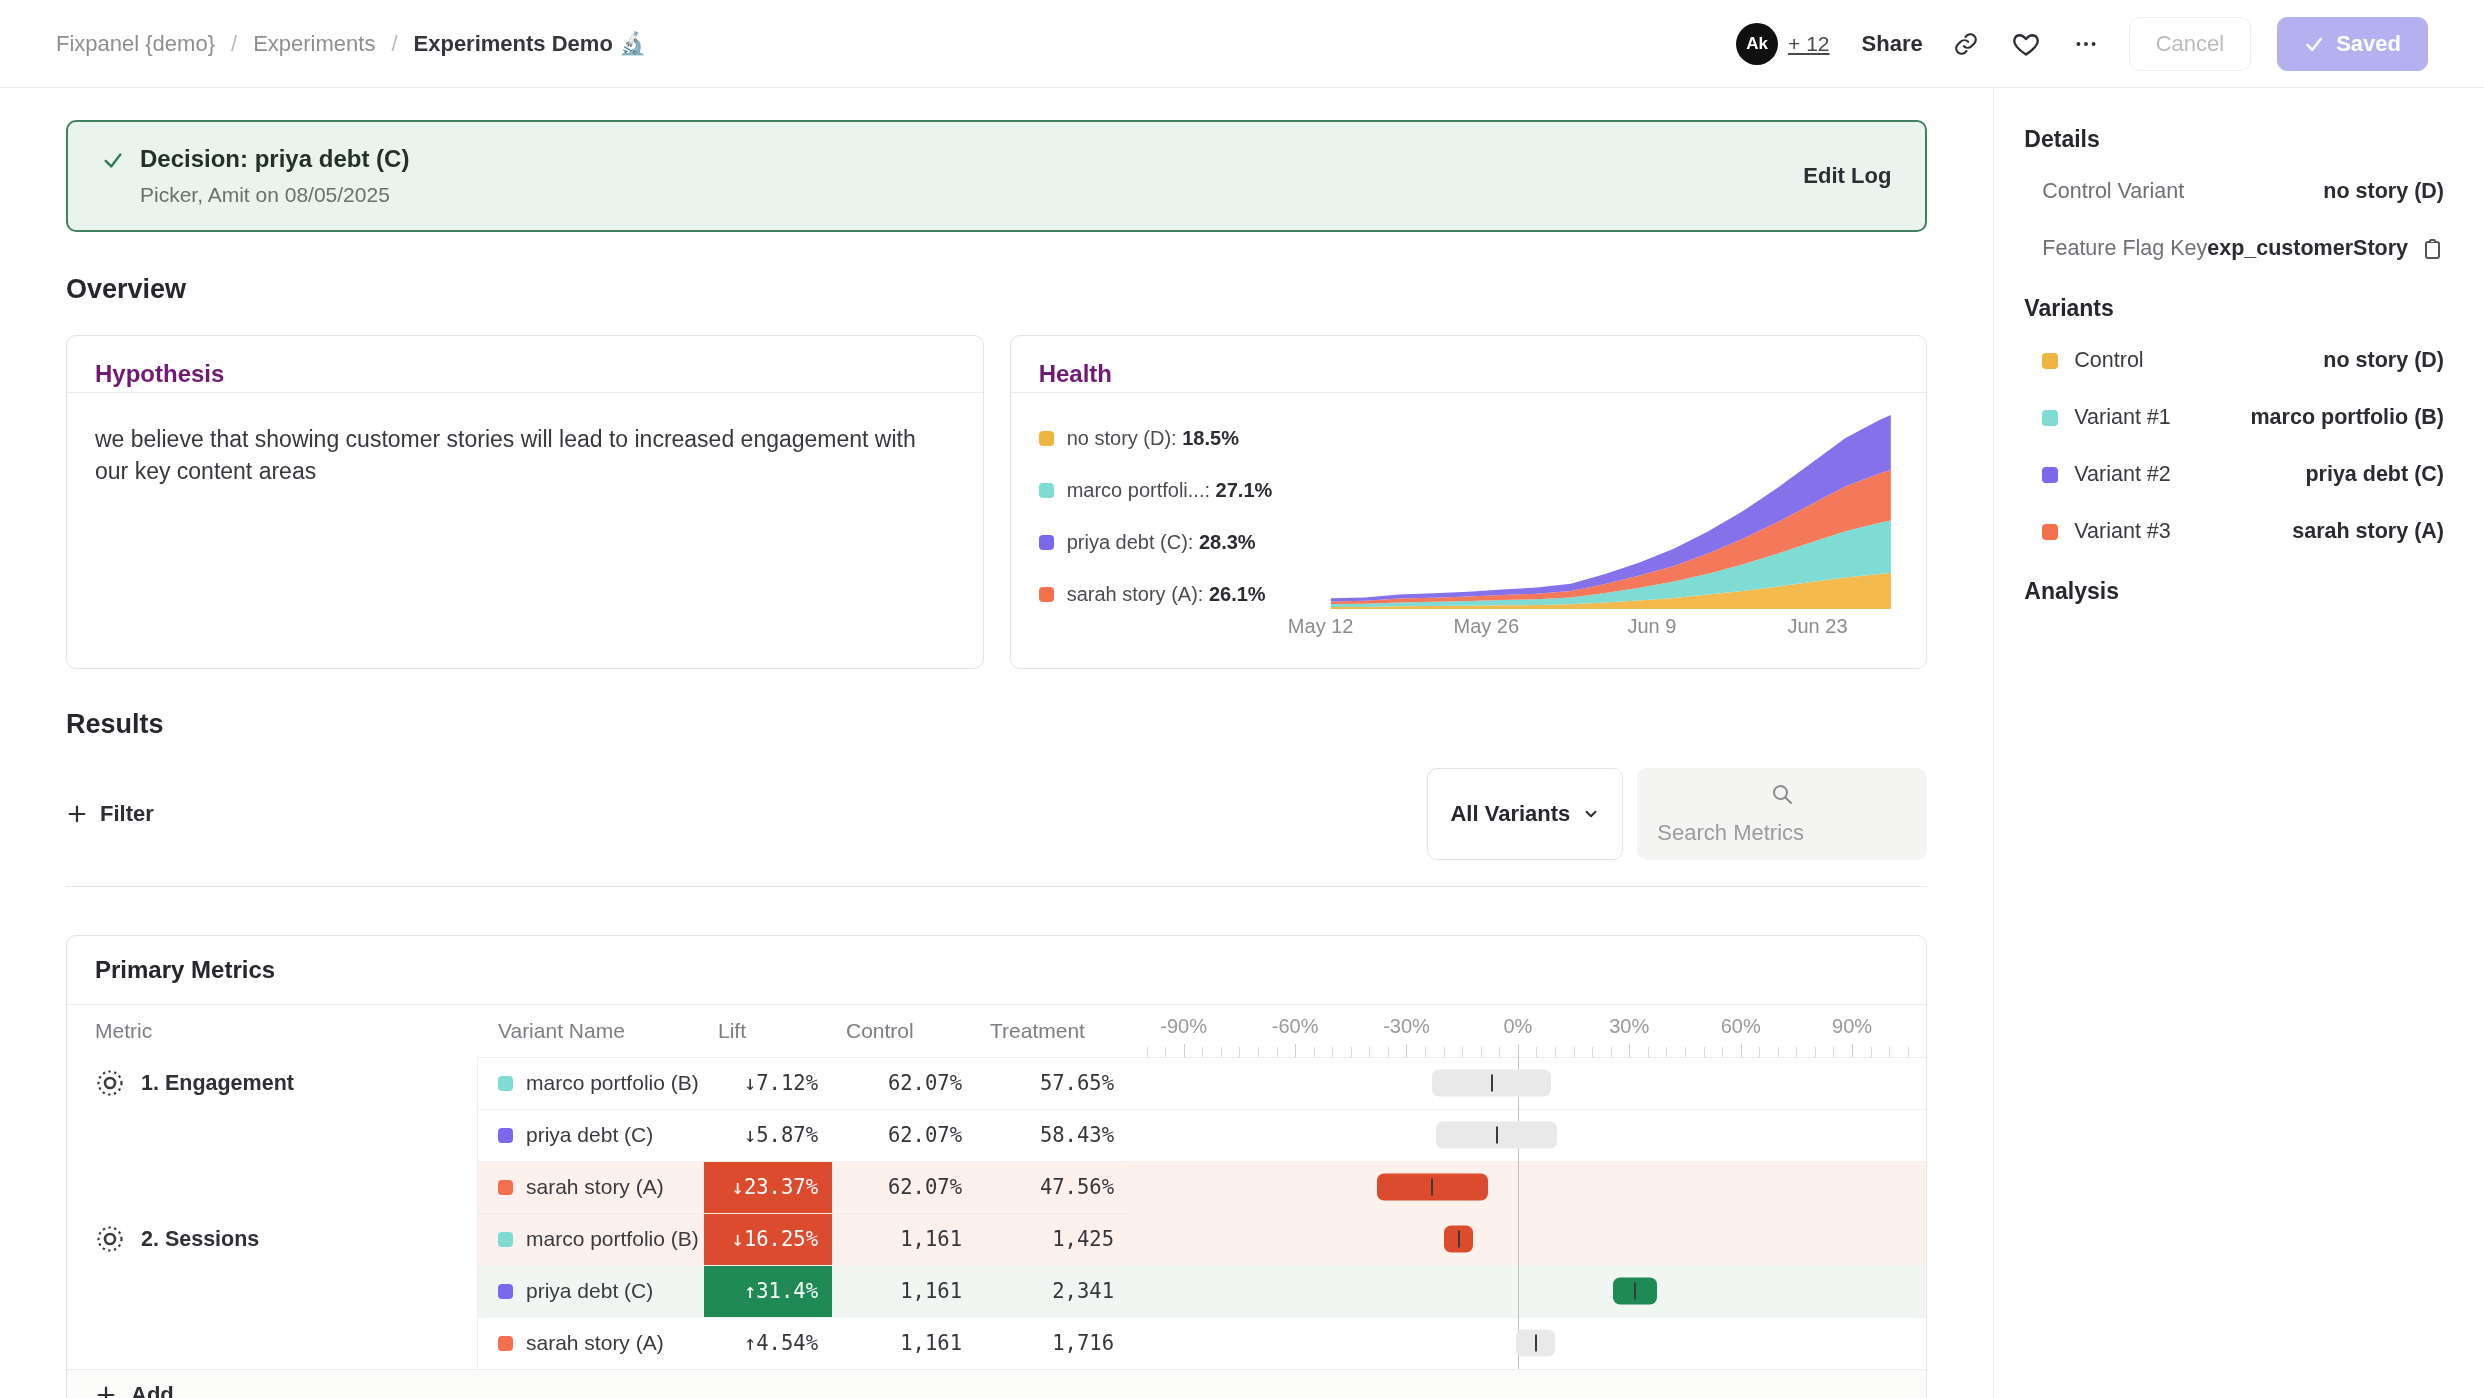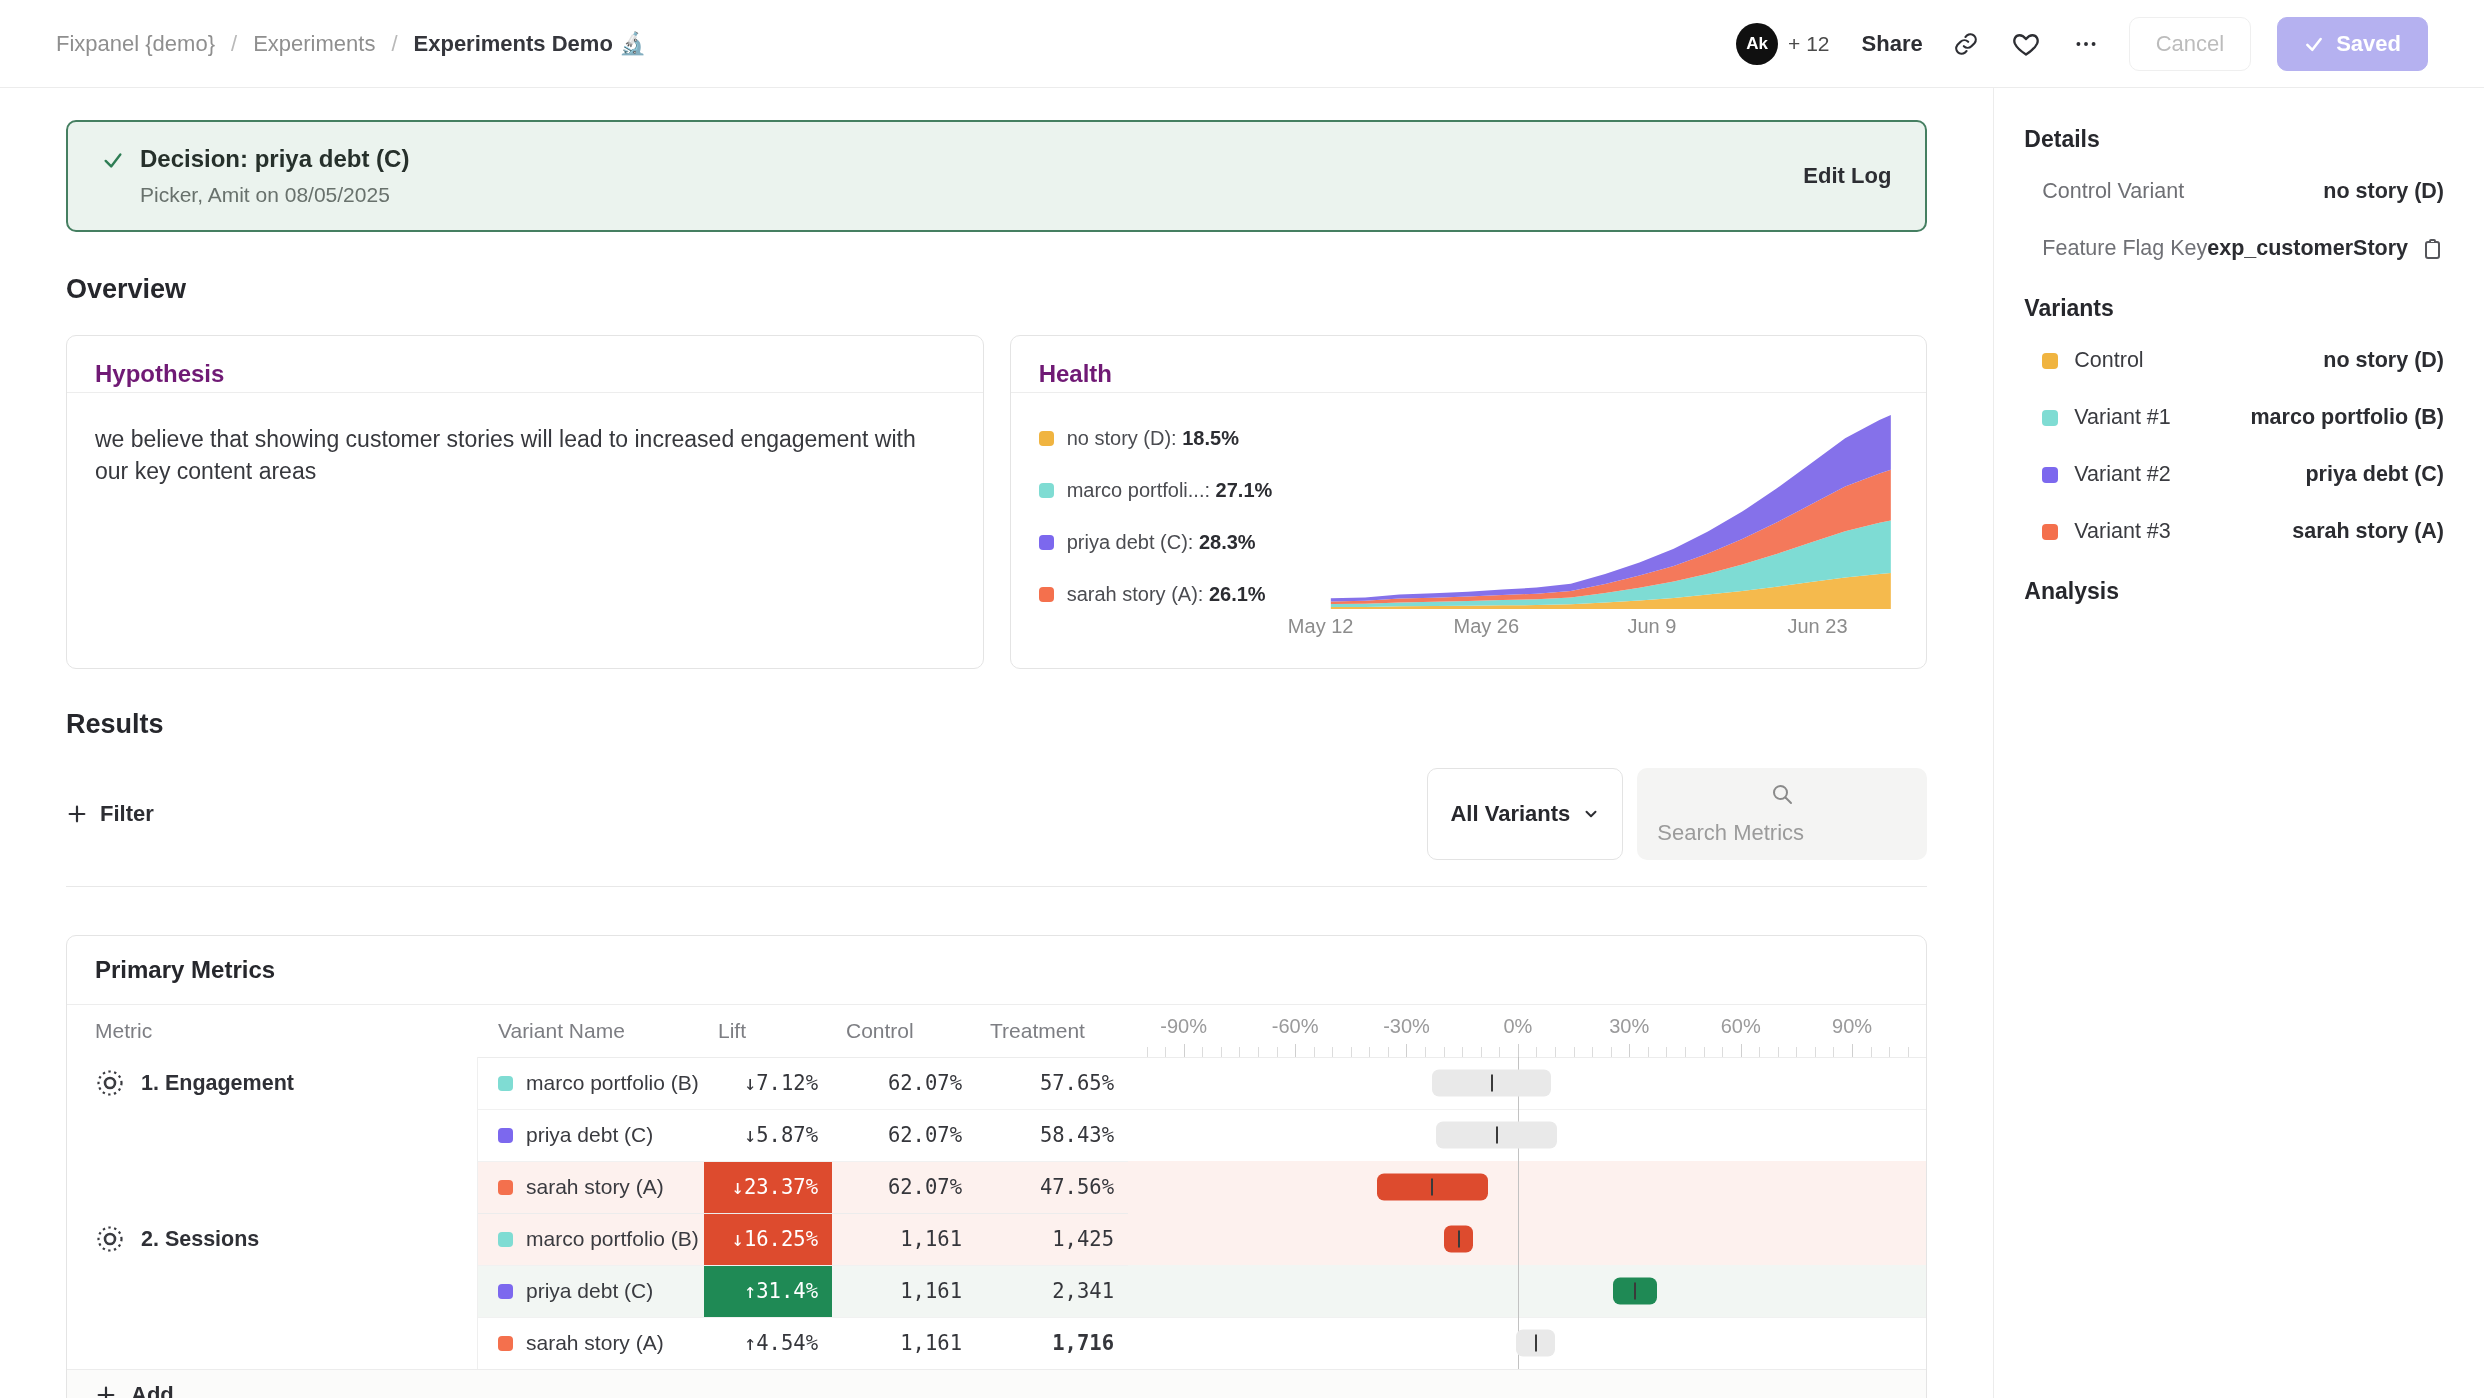--- a/index.html
+++ b/index.html
@@ -10,21 +10,21 @@
   
   .topbar { height:88px; display:flex; align-items:center; justify-content:space-between;
     padding:0 56px 0 56px; border-bottom:1px solid #ececec; }
   .crumbs { display:flex; align-items:center; gap:16px; font-size:22px; }
   .crumb { color:#8f8f8f; cursor:pointer; }
   .crumb-sep { color:#b9b9b9; }
   .crumb-current { color:#35363c; font-weight:700; }
   .top-actions { display:flex; align-items:center; gap:26px; }
   .avatar { width:42px; height:42px; border-radius:50%; background:#101010; color:#fff;
     display:flex; align-items:center; justify-content:center; font-weight:700; font-size:17px; }
-  .avatar-more { font-size:21px; color:#4a4a4a; margin-left:-16px; }
+  .avatar-more { font-size:21px; color:#4a4a4a; margin-left:-16px;text-decoration:underline; }
   .share { font-size:22px; font-weight:700; color:#2d2e33; margin-left:6px; cursor:pointer; }
   .icon-btn { width:34px; height:34px; display:flex; align-items:center; justify-content:center; cursor:pointer; }
   .btn { border-radius:10px; font-size:22px; padding:13px 26px; display:flex; align-items:center; gap:12px; }
   .btn-cancel { background:#fff; border:1px solid #efefef; color:#bcbcbc; }
   .btn-saved { background:#b5b1f0; border:1px solid #b5b1f0; color:#ffffff; font-weight:600; }
 
   
   .page { display:flex; height:1310px; }
   .main { width:2012px; padding:0 66px; overflow:hidden; }
   .sidebar { flex:1; border-left:1px solid #ececec; padding:20px 40px 0 30px; }
@@ -416,21 +416,21 @@
           </div>
           <div class="grid-row body-row">
             <div class="row-div"></div>
             <div class="metric-col" style="background: rgb(255, 255, 255);"></div>
             <div class="variant-cell" style="background: transparent;">
               <span class="chip" style="background: rgb(244, 112, 77);"></span>
               <span>sarah story (A)</span>
             </div>
             <div class="num-cell lift-cell" style="background: transparent;">↑4.54%</div>
             <div class="num-cell" style="background: transparent;">1,161</div>
-            <div class="num-cell" style="background: transparent; font-weight: bold;">1,716</div>
+            <div class="num-cell" style="background: transparent;">1,716</div>
             <div class="chart-cell" style="background: transparent;">
               <div class="zero-line" style="left: 48.8372%;"></div>
               <div class="ci-bar" style="left: 48.6047%; width: 4.88372%;"></div>
               <div class="ci-mean" style="left: 50.9488%;"></div>
             </div>
           </div>
         </div>
       <div class="pm-footer">
         <svg width="22" height="22" viewBox="0 0 24 24" fill="none" stroke="#2d2e33" stroke-width="2.4" stroke-linecap="round">
             <line x1="12" y1="4" x2="12" y2="20"></line>

